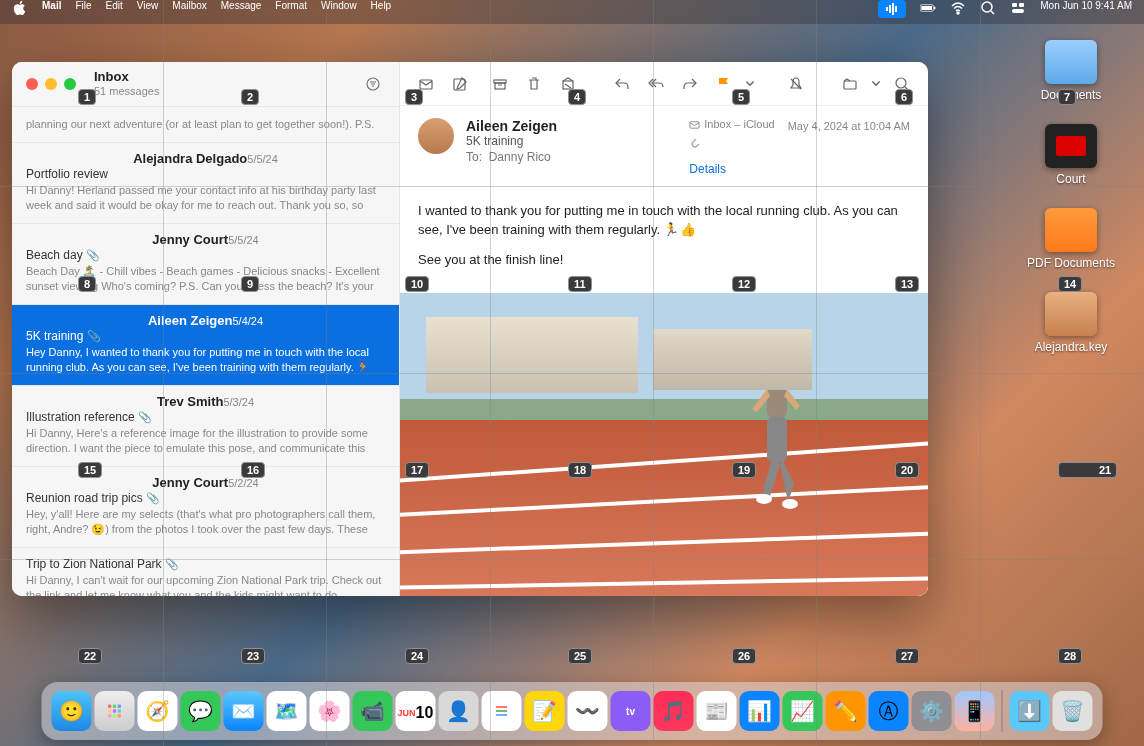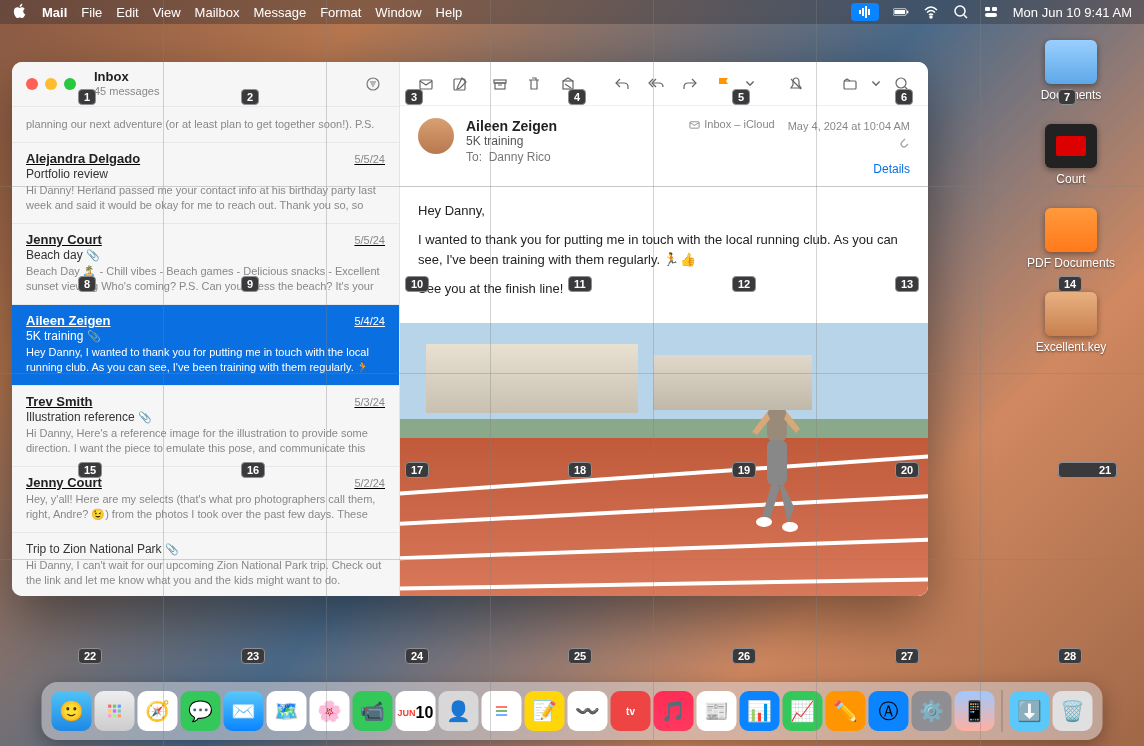--- a/index.html
+++ b/index.html
@@ -1,19 +1,19 @@
 <!DOCTYPE html>
 <html><head>
 <meta charset="utf-8">
 <style>
 * { margin: 0; padding: 0; box-sizing: border-box; font-family: -apple-system, BlinkMacSystemFont, "Segoe UI", sans-serif; }
 body { width: 1144px; height: 746px; overflow: hidden; background: linear-gradient(135deg, #8a5a44 0%, #b87850 20%, #4a6a8a 50%, #d08860 75%, #a06848 100%); position: relative; }
 
 
-.menubar { height: 24px; background: rgba(40,40,50,0.35); backdrop-filter: blur(20px); display: flex; align-items: center; padding: 0 12px; color: #fff; font-size: 13px; }
+.menubar { height: 24px; background: rgba(40,40,50,0.35); backdrop-filter: blur(20px); display: flex; align-items: flex-start; padding: 0 12px; color: #fff; font-size: 10px; }
 .menubar .apple { margin-right: 14px; }
 .menubar .app-name { font-weight: 600; margin-right: 14px; }
 .menubar .menu-item { margin-right: 14px; cursor: default; }
 .menubar .spacer { flex: 1; }
 .menubar .status-item { margin-left: 14px; display: inline-flex; align-items: center; }
 .status-pill { background: #0a84ff; border-radius: 4px; padding: 1px 6px; display: inline-flex; align-items: center; }
 
 
 .desktop-icons { position: absolute; right: 18px; top: 40px; width: 110px; display: flex; flex-direction: column; gap: 22px; align-items: center; }
 .desktop-icon { display: flex; flex-direction: column; align-items: center; gap: 4px; cursor: default; }
@@ -36,21 +36,21 @@
 .tr-min { background: #febc2e; }
 .tr-max { background: #28c840; }
 .inbox-title { display: flex; flex-direction: column; line-height: 1.15; }
 .inbox-title .t { font-weight: 600; font-size: 13px; color: #222; }
 .inbox-title .s { font-size: 11px; color: #888; }
 .header-spacer { flex: 1; }
 .hdr-icon { width: 24px; height: 24px; display: inline-flex; align-items: center; justify-content: center; color: #777; cursor: default; }
 
 .msg-list { flex: 1; overflow-y: hidden; }
 .msg { padding: 8px 14px 10px 14px; border-bottom: 1px solid #e8e8e8; cursor: default; }
-.msg .row1 { display: flex; justify-content: space-between; align-items: baseline; text-decoration: underline; }
+.msg .row1 { display: flex; justify-content: center; align-items: baseline; }
 .msg .from { font-size: 13px; font-weight: 600; color: #222; }
 .msg .date { font-size: 11px; color: #888; }
 .msg .subj { font-size: 12px; color: #333; margin-top: 1px; }
 .msg .prev { font-size: 11px; color: #888; line-height: 1.35; margin-top: 2px; max-height: 30px; overflow: hidden; }
 .msg .attach { display: inline-block; margin-left: 4px; color: #aaa; font-size: 11px; }
 .msg.selected { background: #0a6fe0; color: #fff; }
 .msg.selected .from, .msg.selected .subj, .msg.selected .prev, .msg.selected .date, .msg.selected .attach { color: #fff; }
 .msg.first { border-top: 1px solid #e8e8e8; }
 .msg.truncated .prev { max-height: 15px; }
 
@@ -61,21 +61,21 @@
 .tb-gap { width: 14px; }
 .tb-spacer { flex: 1; }
 .flag-icon { color: #ff9500; }
 
 .msg-header { padding: 12px 18px 10px 18px; border-bottom: 1px solid #eee; display: flex; gap: 12px; }
 .avatar { width: 36px; height: 36px; border-radius: 50%; background: linear-gradient(#d8a070,#b87850); flex-shrink: 0; }
 .mh-main { flex: 1; }
 .mh-from { font-size: 14px; font-weight: 600; color: #222; }
 .mh-subj { font-size: 12px; color: #555; }
 .mh-to { font-size: 12px; color: #777; margin-top: 2px; }
-.mh-right { text-align: right; font-size: 11px; color: #888; }
+.mh-right { text-align: left; font-size: 11px; color: #888; }
 .mh-right .mailbox { display: inline-flex; align-items: center; gap: 4px; margin-right: 10px; }
 .details { color: #0a6fe0; font-size: 12px; margin-top: 12px; cursor: default; }
 
 .msg-body { padding: 14px 18px; font-size: 13px; color: #222; line-height: 1.5; overflow: hidden; }
 .msg-body p { margin-bottom: 10px; }
 .msg-image { flex: 1; background: linear-gradient(to bottom, #b8d4e8 0%, #b8d4e8 35%, #8aa88a 35%, #8aa88a 42%, #c05a3a 42%, #d8785a 100%); position: relative; overflow: hidden; }
 .track-line { position: absolute; left: -10%; width: 120%; height: 4px; background: #fff; }
 .runner { position: absolute; right: 20%; top: 20%; width: 90px; height: 180px; }
 
 
@@ -88,21 +88,21 @@
 .di-msg { background: #34c759; }
 .di-mail { background: linear-gradient(#5ac8fa,#0a84ff); }
 .di-maps { background: #fff; }
 .di-photos { background: #fff; }
 .di-ft { background: #34c759; }
 .di-cal { background: #fff; color:#ff3b30; font-size:9px; font-weight:700; text-align:center; line-height:1; padding-top:4px; }
 .di-cont { background: #d8d8d8; }
 .di-rem { background: #fff; }
 .di-notes { background: #ffd60a; }
 .di-free { background: #fff; }
-.di-tv { background: #ef4444; color:#fff; font-size:10px; font-weight:600; }
+.di-tv { background: #8b5cf6; color:#fff; font-size:10px; font-weight:600; }
 .di-music { background: linear-gradient(#ff2d55,#ff375f); }
 .di-news { background: #fff; }
 .di-key { background: #0a84ff; }
 .di-num { background: #34c759; }
 .di-pages { background: #ff9500; }
 .di-store { background: #0a84ff; }
 .di-set { background: #8e8e93; }
 .di-mir { background: linear-gradient(#a0c8ff,#ffb0a0); }
 .di-dl { background: #5ac8fa; }
 .di-trash { background: #e0e0e0; }
@@ -179,35 +179,35 @@
   <div class="desktop-icon">
       <div class="di-img di-red"></div>
       <div class="di-label">Court</div>
     </div>
   <div class="desktop-icon">
       <div class="di-img di-orange"></div>
       <div class="di-label">PDF Documents</div>
     </div>
   <div class="desktop-icon">
       <div class="di-img di-photo"></div>
-      <div class="di-label">Excellent.key</div>
+      <div class="di-label">Alejandra.key</div>
     </div>
 </div>
 
 <div class="mail-window">
   <div class="sidebar-col">
     <div class="win-header">
       <div class="traffic">
         <span class="tr-close"></span>
         <span class="tr-min"></span>
         <span class="tr-max"></span>
       </div>
       <div class="inbox-title">
         <span class="t">Inbox</span>
-        <span class="s">45 messages</span>
+        <span class="s">51 messages</span>
       </div>
       <div class="header-spacer"></div>
       <span class="hdr-icon">
           <svg viewBox="0 0 16 16" fill="none" stroke="currentColor" stroke-width="1.2">
             <circle cx="8" cy="8" r="6"></circle>
             <line x1="5" y1="6" x2="11" y2="6"></line>
             <line x1="6" y1="8" x2="10" y2="8"></line>
             <line x1="7" y1="10" x2="9" y2="10"></line>
           </svg>
         </span>
@@ -246,20 +246,21 @@
             <span class="date">5/3/24</span>
           </div>
           <div class="subj">Illustration reference<span class="attach">📎</span></div>
           <div class="prev">Hi Danny, Here's a reference image for the illustration to provide some direction. I want the piece to emulate this pose, and communicate this kind of fluidity and uni…</div>
         </div>
         <div class="msg">
           <div class="row1">
             <span class="from">Jenny Court</span>
             <span class="date">5/2/24</span>
           </div>
+          <div class="subj">Reunion road trip pics<span class="attach">📎</span></div>
           <div class="prev">Hey, y'all! Here are my selects (that's what pro photographers call them, right, Andre? 😉) from the photos I took over the past few days. These are some of my…</div>
         </div>
         <div class="msg">
           <div class="subj">Trip to Zion National Park<span class="attach">📎</span></div>
           <div class="prev">Hi Danny, I can't wait for our upcoming Zion National Park trip. Check out the link and let me know what you and the kids might want to do. MEMORABLE THINGS T…</div>
         </div>
       </div>
   </div>
 
   <div class="reading">
@@ -374,21 +375,20 @@
           <span>May 4, 2024 at 10:04 AM</span>
         </div>
         <div style="margin-top:4px"><svg viewBox="0 0 12 12" fill="none" stroke="#aaa" stroke-width="1.4" style="width:12px;height:12px">
               <path d="M7 3 L4 6 Q2 8 4 10 Q6 12 8 10 L10 8"></path>
             </svg></div>
         <div class="details">Details</div>
       </div>
     </div>
 
     <div class="msg-body">
-      <p>Hey Danny,</p>
       <p>I wanted to thank you for putting me in touch with the local running club. As you can see, I've been training with them regularly. 🏃👍</p>
       <p>See you at the finish line!</p>
     </div>
 
     <div class="msg-image">
       <div class="track-line" style="top:55%; transform:rotate(-4deg)"></div>
       <div class="track-line" style="top:68%; transform:rotate(-3deg)"></div>
       <div class="track-line" style="top:82%; transform:rotate(-2deg)"></div>
       <div class="track-line" style="top:95%; transform:rotate(-1deg)"></div>
       <svg class="runner" viewBox="0 0 90 180">

